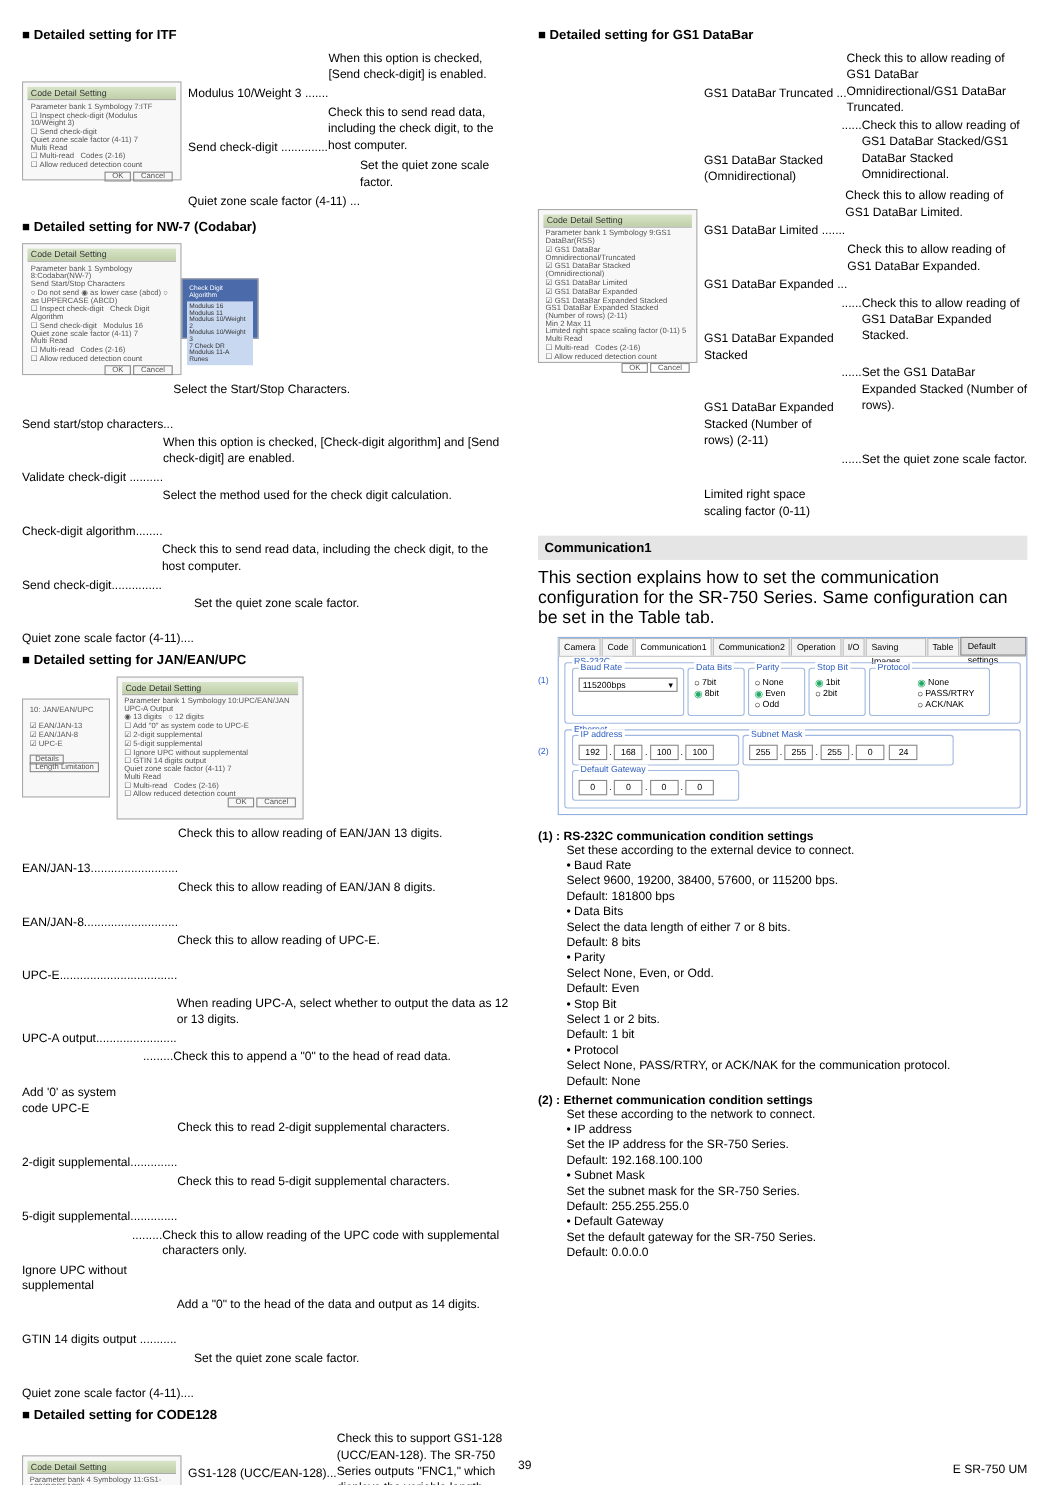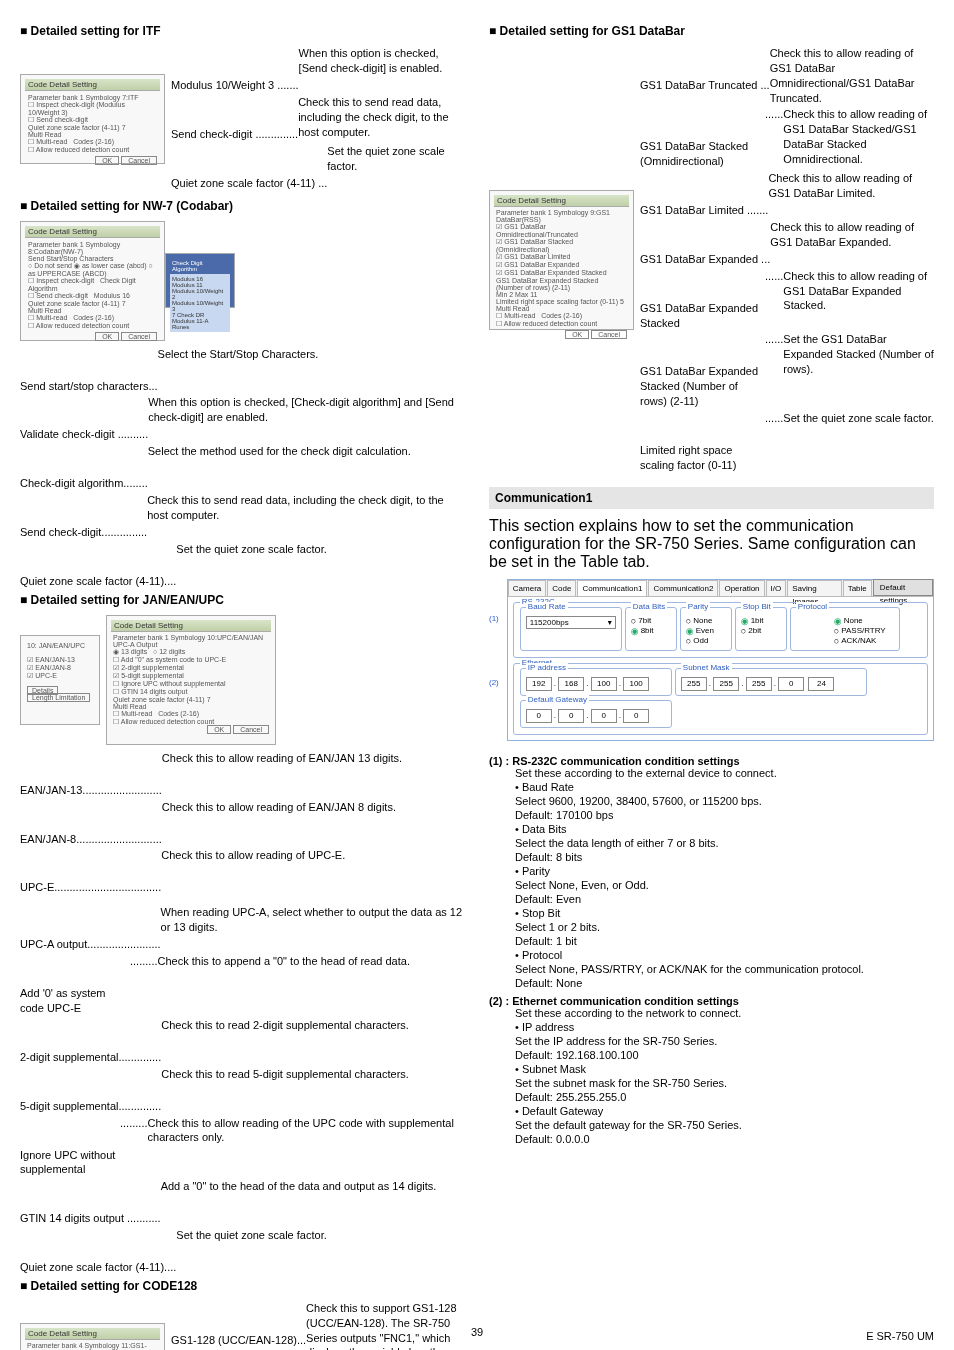--- a/index.html
+++ b/index.html
@@ -305,21 +305,21 @@
         </div>
       </div>
     </div>
   </div>
 
   <div style="font-weight:bold;margin-top:6px;">(1) :  RS-232C communication condition settings</div>
   <div style="margin-left:26px;">Set these according to the external device to connect.</div>
   <ul class="plain" style="margin-left:26px;">
     <li class="bullet">• Baud Rate</li>
     <li>Select 9600, 19200, 38400, 57600, or 115200 bps.</li>
-    <li>Default: 170100 bps</li>
+    <li>Default: 181800 bps</li>
     <li class="bullet">• Data Bits</li>
     <li>Select the data length of either 7 or 8 bits.</li>
     <li>Default: 8 bits</li>
     <li class="bullet">• Parity</li>
     <li>Select None, Even, or Odd.</li>
     <li>Default: Even</li>
     <li class="bullet">• Stop Bit</li>
     <li>Select 1 or 2 bits.</li>
     <li>Default: 1 bit</li>
     <li class="bullet">• Protocol</li>

